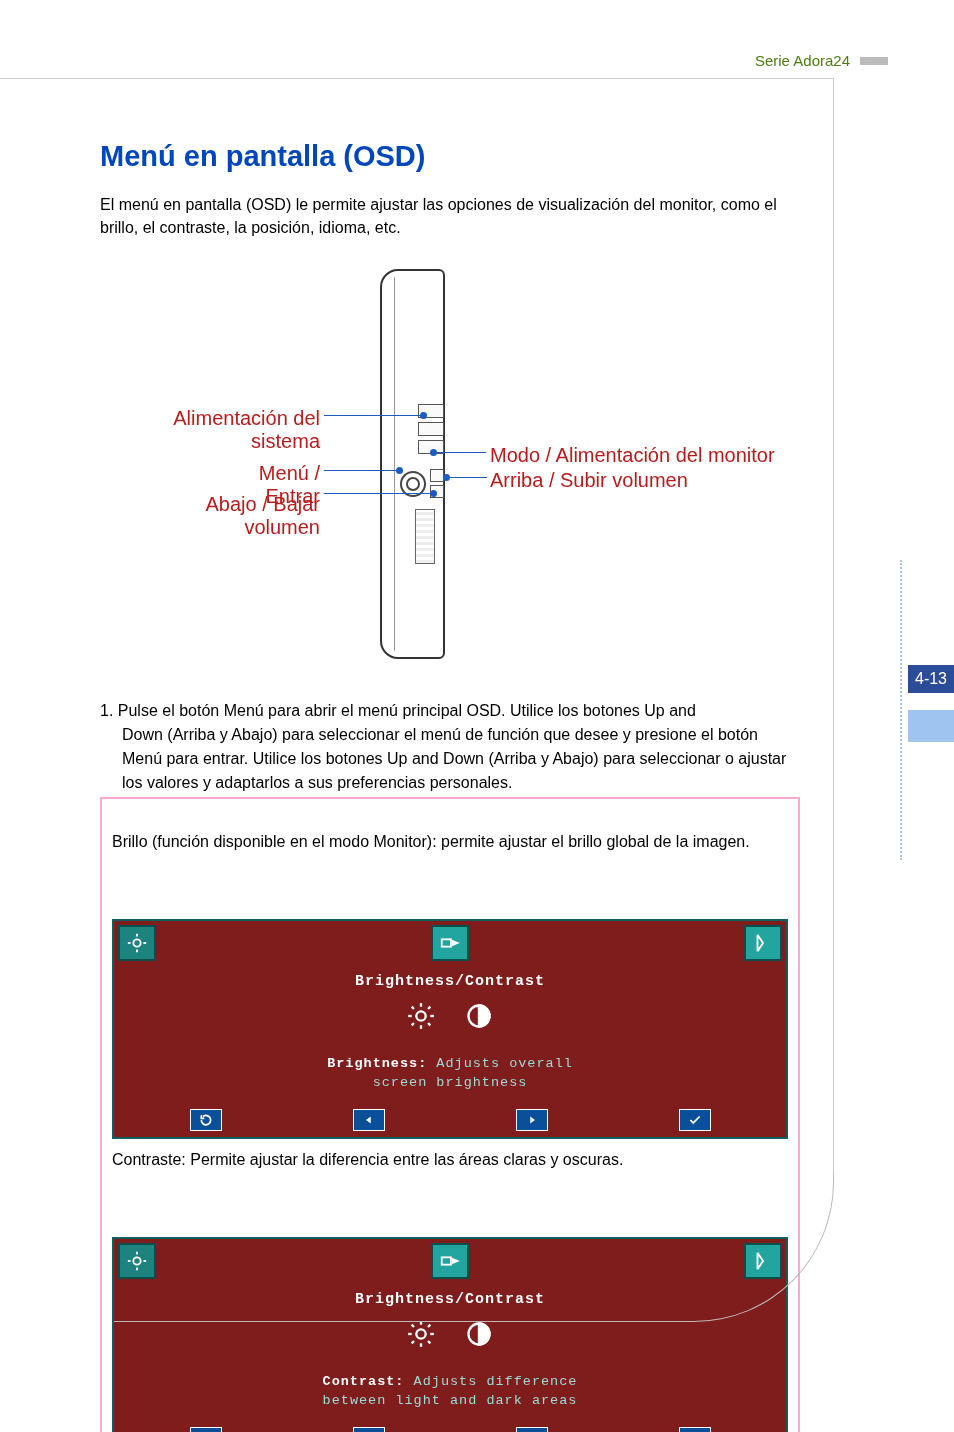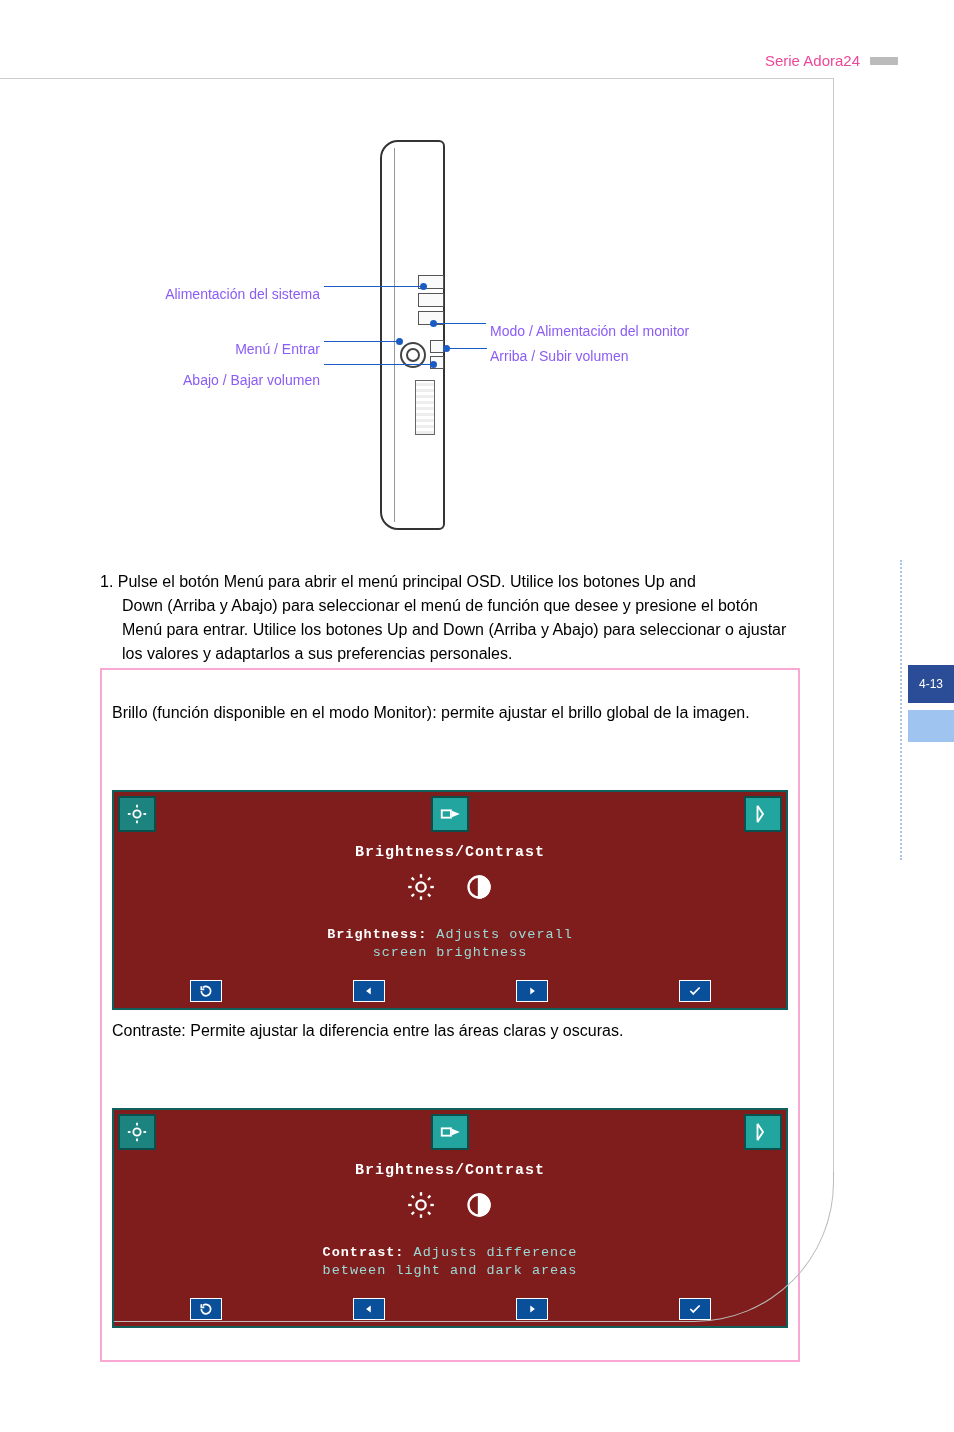--- a/index.html
+++ b/index.html
@@ -6,23 +6,23 @@
   body {
     font-family: Arial, Helvetica, sans-serif;
     width: 954px;
     height: 1432px;
     background: #fff;
     position: relative;
   }
   .header {
     position: absolute;
     top: 52px;
-    right: 56px;
+    right: 66px;
     font-size: 15px;
-    color: #ec4899;
+    color: #4d7c0f;
     display: flex;
     align-items: center;
     gap: 10px;
   }
   .header-bar {
     width: 28px;
     height: 8px;
     background: #bbb;
   }
   .hr-top {
@@ -115,23 +115,22 @@
     position: absolute;
     left: 315px;
     top: 240px;
     width: 20px;
     height: 55px;
     border: 1px solid #666;
     background: repeating-linear-gradient(0deg,#eee,#eee 3px,#fff 3px,#fff 6px);
   }
   .callout {
     position: absolute;
-    font-size: 14px;
-    color: #8b5cf6;
-    margin-top: 8px;
+    font-size: 20px;
+    color: #b91c1c;
   }
   .callout-line {
     position: absolute;
     height: 1px;
     background: #1b5bc4;
   }
   .callout-dot {
     position: absolute;
     width: 7px; height: 7px;
     background: #1b5bc4;
@@ -228,24 +227,24 @@
     align-items: center;
     justify-content: center;
     color: #fff;
   }
   .nav-btn svg { width: 16px; height: 14px; }
   .page-tab {
     position: absolute;
     right: 0;
     top: 665px;
     width: 46px;
-    height: 38px;
+    height: 28px;
     background: #2b4c96;
     color: #fff;
-    font-size: 12px;
+    font-size: 16px;
     display: flex;
     align-items: center;
     justify-content: center;
   }
   .page-tab-light {
     position: absolute;
     right: 0;
     top: 710px;
     width: 46px;
     height: 32px;
@@ -289,20 +288,22 @@
 <div class="hr-top"></div>
 <div class="right-border"></div>
 <div class="dots"></div>
 
 <div class="page-tab">
   <span>4-13</span>
 </div>
 <div class="page-tab-light"></div>
 
 <div class="content">
+  <h1>Menú en pantalla (OSD)</h1>
+  <p class="intro">El menú en pantalla (OSD) le permite ajustar las opciones de visualización del monitor, como el brillo, el contraste, la posición, idioma, etc.</p>
 
   <div class="diagram">
     <div class="monitor-body"></div>
     <div class="ctrl-block">
       <div class="ctrl-btn"></div>
         <div class="ctrl-btn"></div>
         <div class="ctrl-btn"></div>
     </div>
     <div class="ctrl-circle"></div>
     <div class="ctrl-side">

